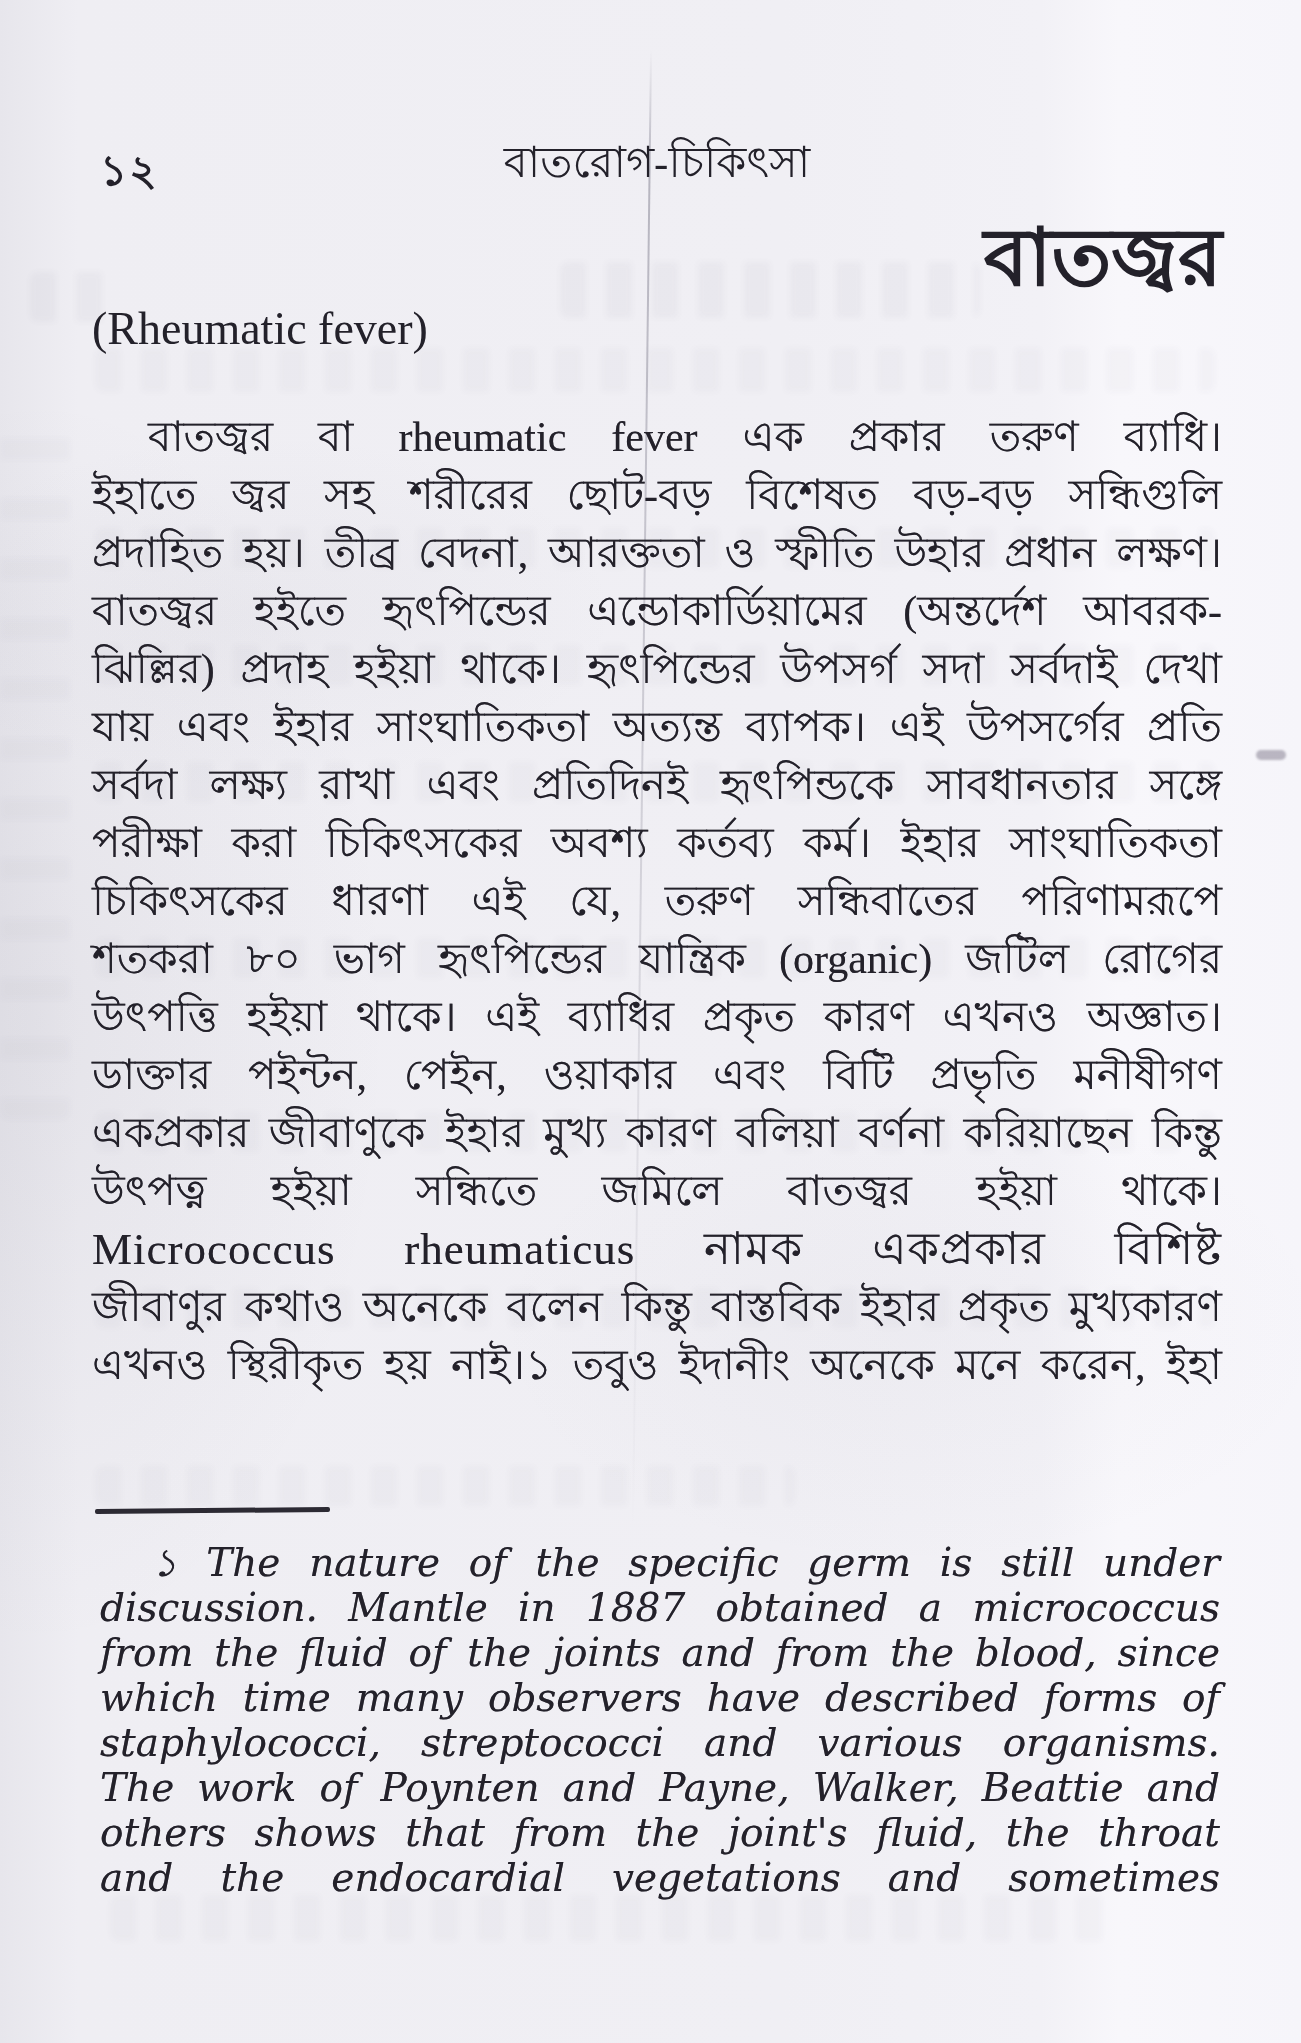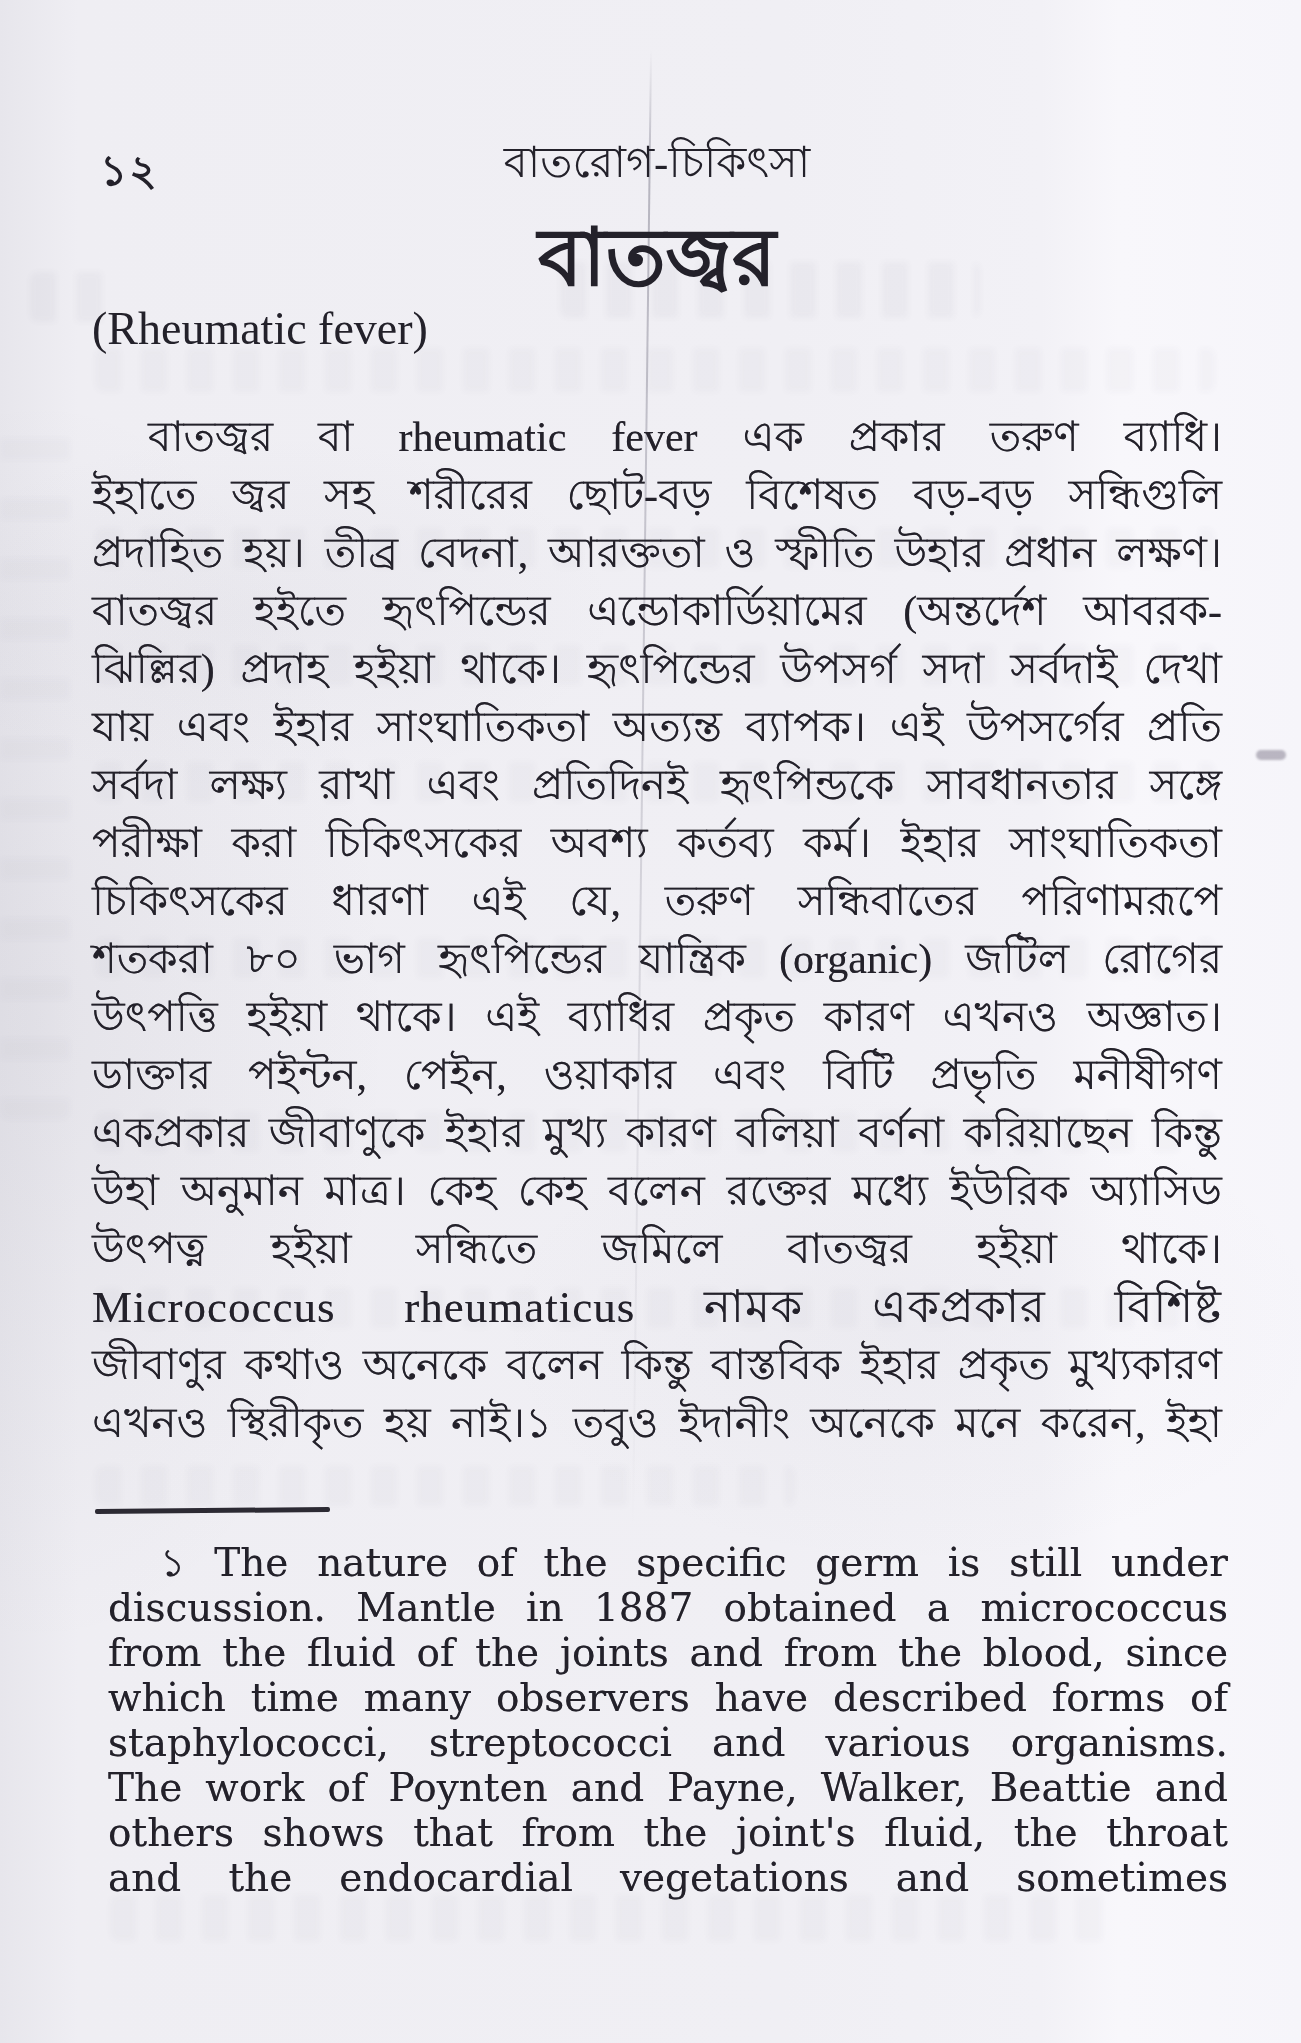--- a/index.html
+++ b/index.html
@@ -46,21 +46,21 @@
   .pageno{
     position:absolute;left:100px;top:138px;
     font-size:42px;font-weight:bold;letter-spacing:2px;
   }
   .running-title{
     position:absolute;left:92px;top:130px;width:1130px;
     text-align:center;font-size:43px;font-weight:normal;
   }
   .chapter-title{
     position:absolute;left:92px;top:196px;width:1130px;margin:0;
-    text-align:center;font-size:80px;font-weight:bold;
+    text-align:right;font-size:80px;font-weight:bold;
   }
   .chapter-subtitle{
     position:absolute;left:92px;top:302px;width:1130px;margin:0;
     text-align:left;font-size:46px;font-weight:normal;
   }
   .body-text{
     position:absolute;left:92px;top:408px;width:1130px;
   }
   .bn-line{
     height:58px;line-height:58px;
@@ -69,22 +69,23 @@
     white-space:normal;
     text-shadow:0 0 .6px rgba(35,33,42,.6);
   }
   .bn-line.indent{padding-left:56px;}
   .bn-line.latin-emph{font-size:45px;letter-spacing:1px;}
   .fn-rule{
     position:absolute;left:95px;top:1508px;width:235px;height:5px;
     background:#2c2a33;transform:rotate(-0.5deg);border-radius:2px;
   }
   .footnote-text{
-    position:absolute;left:108px;top:1540px;width:1120px;
+    position:absolute;left:100px;top:1540px;width:1120px;
     font-family:"DejaVu Serif","Liberation Serif",serif;
+    font-style:italic;
   }
   .fn-line{
     height:45px;line-height:45px;
     font-size:39px;
     text-align:justify;text-align-last:justify;
     text-shadow:0 0 .5px rgba(35,33,42,.55);
   }
   .fn-line.indent{padding-left:52px;}
 </style>
 </head>
@@ -123,21 +124,20 @@
     <div class="bn-line">বাতজ্বর হইতে হৃৎপিন্ডের এন্ডোকার্ডিয়ামের (অন্তর্দেশ আবরক-</div>
     <div class="bn-line">ঝিল্লির) প্রদাহ হইয়া থাকে। হৃৎপিন্ডের উপসর্গ সদা সর্বদাই দেখা</div>
     <div class="bn-line">যায় এবং ইহার সাংঘাতিকতা অত্যন্ত ব্যাপক। এই উপসর্গের প্রতি</div>
     <div class="bn-line">সর্বদা লক্ষ্য রাখা এবং প্রতিদিনই হৃৎপিন্ডকে সাবধানতার সঙ্গে</div>
     <div class="bn-line">পরীক্ষা করা চিকিৎসকের অবশ্য কর্তব্য কর্ম। ইহার সাংঘাতিকতা</div>
     <div class="bn-line">চিকিৎসকের ধারণা এই যে, তরুণ সন্ধিবাতের পরিণামরূপে</div>
     <div class="bn-line">শতকরা ৮০ ভাগ হৃৎপিন্ডের যান্ত্রিক (organic) জটিল রোগের</div>
     <div class="bn-line">উৎপত্তি হইয়া থাকে। এই ব্যাধির প্রকৃত কারণ এখনও অজ্ঞাত।</div>
     <div class="bn-line">ডাক্তার পইন্টন, পেইন, ওয়াকার এবং বিটি প্রভৃতি মনীষীগণ</div>
     <div class="bn-line">একপ্রকার জীবাণুকে ইহার মুখ্য কারণ বলিয়া বর্ণনা করিয়াছেন কিন্তু</div>
-    <div class="bn-line">উহা অনুমান মাত্র। কেহ কেহ বলেন রক্তের মধ্যে ইউরিক অ্যাসিড</div>
     <div class="bn-line">উৎপত্ন হইয়া সন্ধিতে জমিলে বাতজ্বর হইয়া থাকে।</div>
     <div class="bn-line latin-emph">Micrococcus rheumaticus নামক একপ্রকার বিশিষ্ট</div>
     <div class="bn-line">জীবাণুর কথাও অনেকে বলেন কিন্তু বাস্তবিক ইহার প্রকৃত মুখ্যকারণ</div>
     <div class="bn-line">এখনও স্থিরীকৃত হয় নাই।১ তবুও ইদানীং অনেকে মনে করেন, ইহা</div>
   </div>
 
   <div class="fn-rule"></div>
   <div class="footnote-text">
     <div class="fn-line indent">১ The nature of the specific germ is still under</div>
     <div class="fn-line">discussion. Mantle in 1887 obtained a micrococcus</div>

